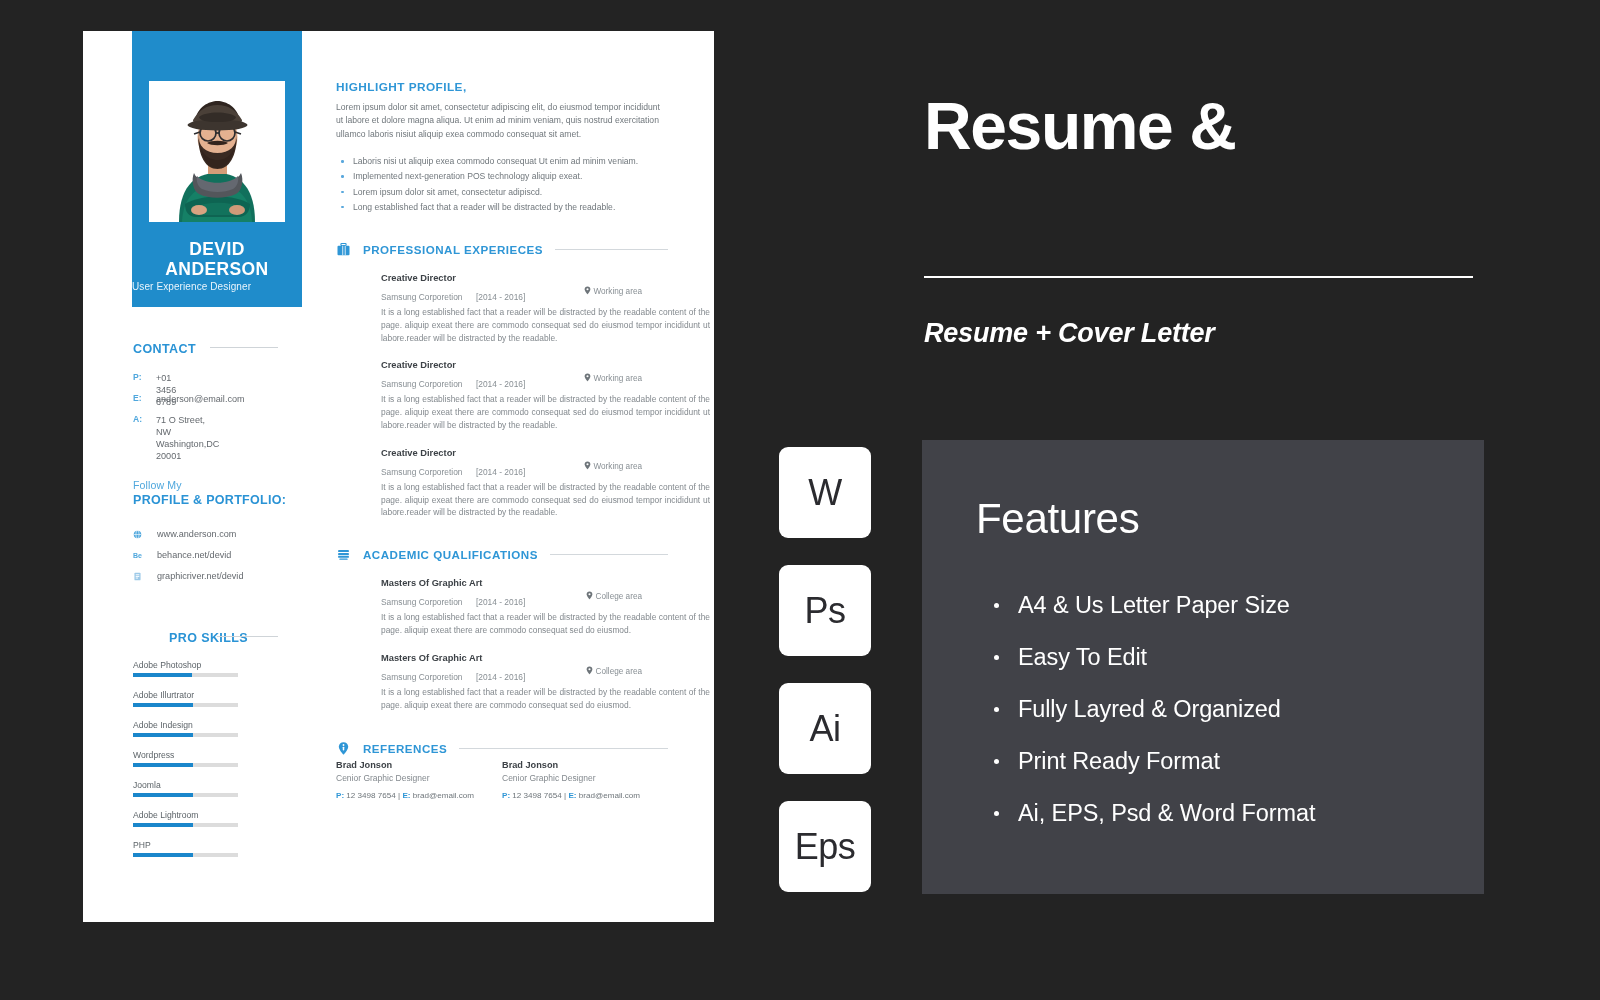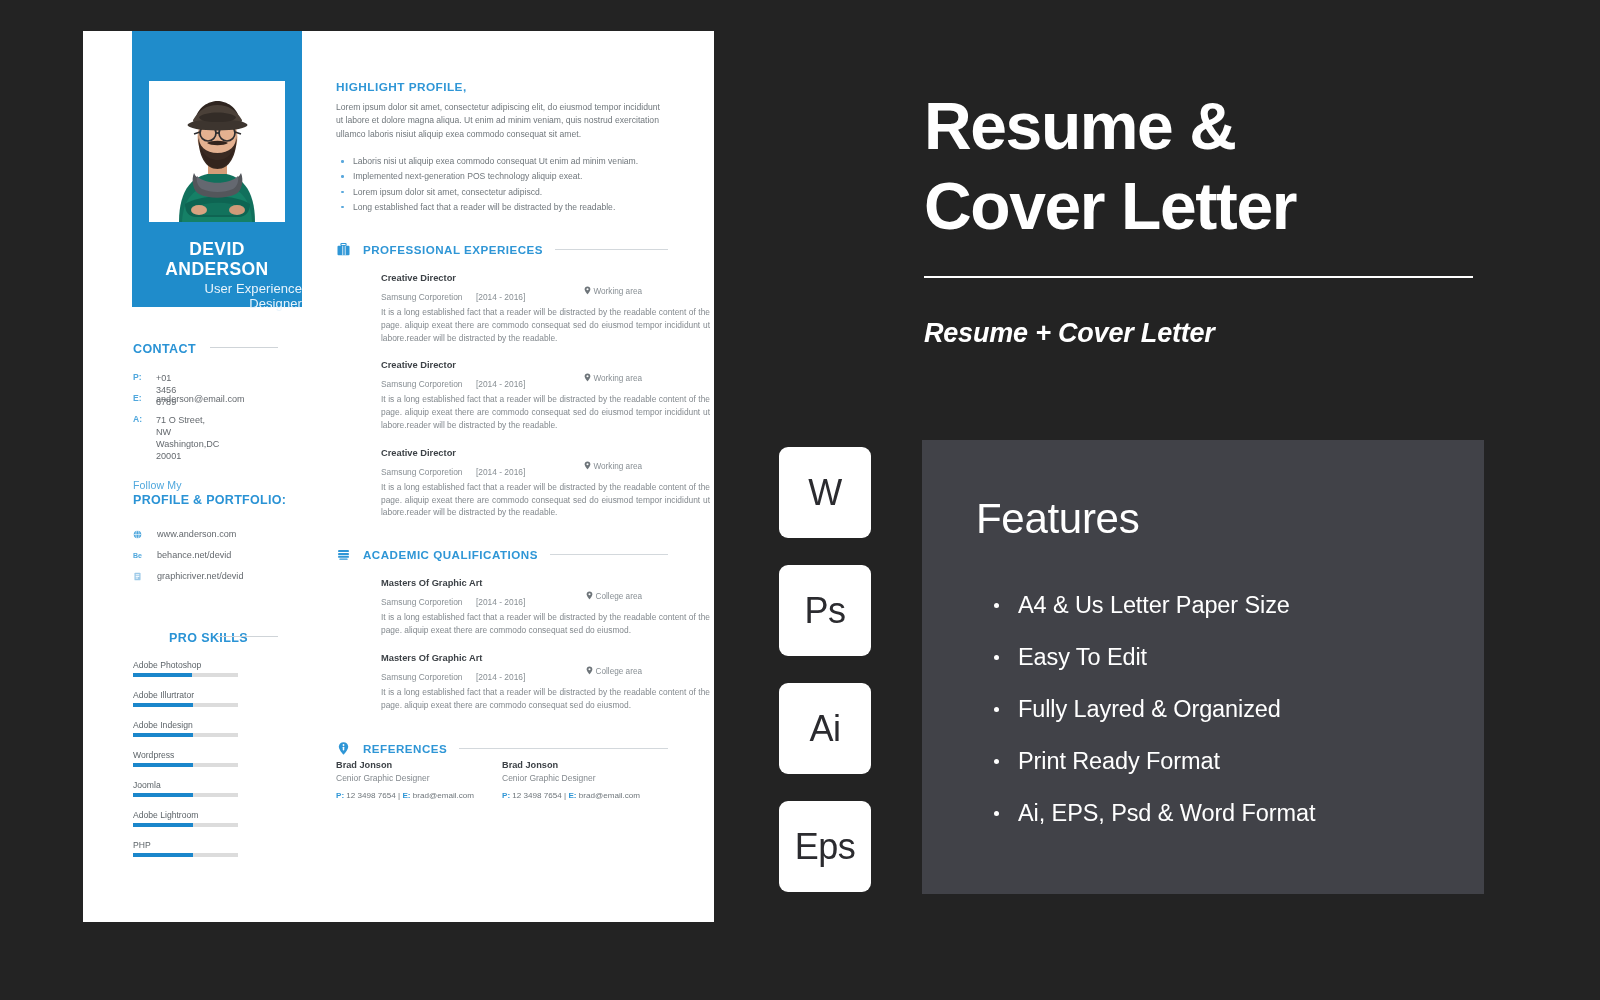--- a/index.html
+++ b/index.html
@@ -30,21 +30,21 @@
     background: #ffffff; overflow: hidden;
   }
   .photo-frame svg { display: block; width: 136px; height: 141px; }
   .name-line {
     position: absolute; left: 0; right: 0; top: 208px;
     text-align: center; color: #ffffff;
     font-size: 17.5px; font-weight: bold; letter-spacing: .4px; line-height: 20px;
   }
   .role-line {
     position: absolute; left: 0; right: 0; top: 250px;
-    text-align: right; color: #e8f4fc; font-size: 13px; letter-spacing: .1px; padding-left: 28px;
+    text-align: left; color: #e8f4fc; font-size: 10px; letter-spacing: .1px;
   }
 
   .side-sec-title {
     position: absolute; color: #2a93d5;
     font-size: 12.5px; font-weight: bold; letter-spacing: .4px;
   }
   .side-rule {
     position: absolute; height: 1px; background: #cfd4d8;
   }
 
@@ -485,21 +485,20 @@
             </div>
           </div>
         </div>
 
       </div>
     </div>
   </div>
 
   <div class="promo-title">
     <div>Resume &amp;</div>
-    <div>Cover Letter</div>
   </div>
   <div class="promo-rule"></div>
   <div class="promo-sub">Resume + Cover Letter</div>
 
   <div class="badges">
     <div class="badge">W</div>
     <div class="badge">Ps</div>
     <div class="badge">Ai</div>
     <div class="badge">Eps</div>
   </div>

